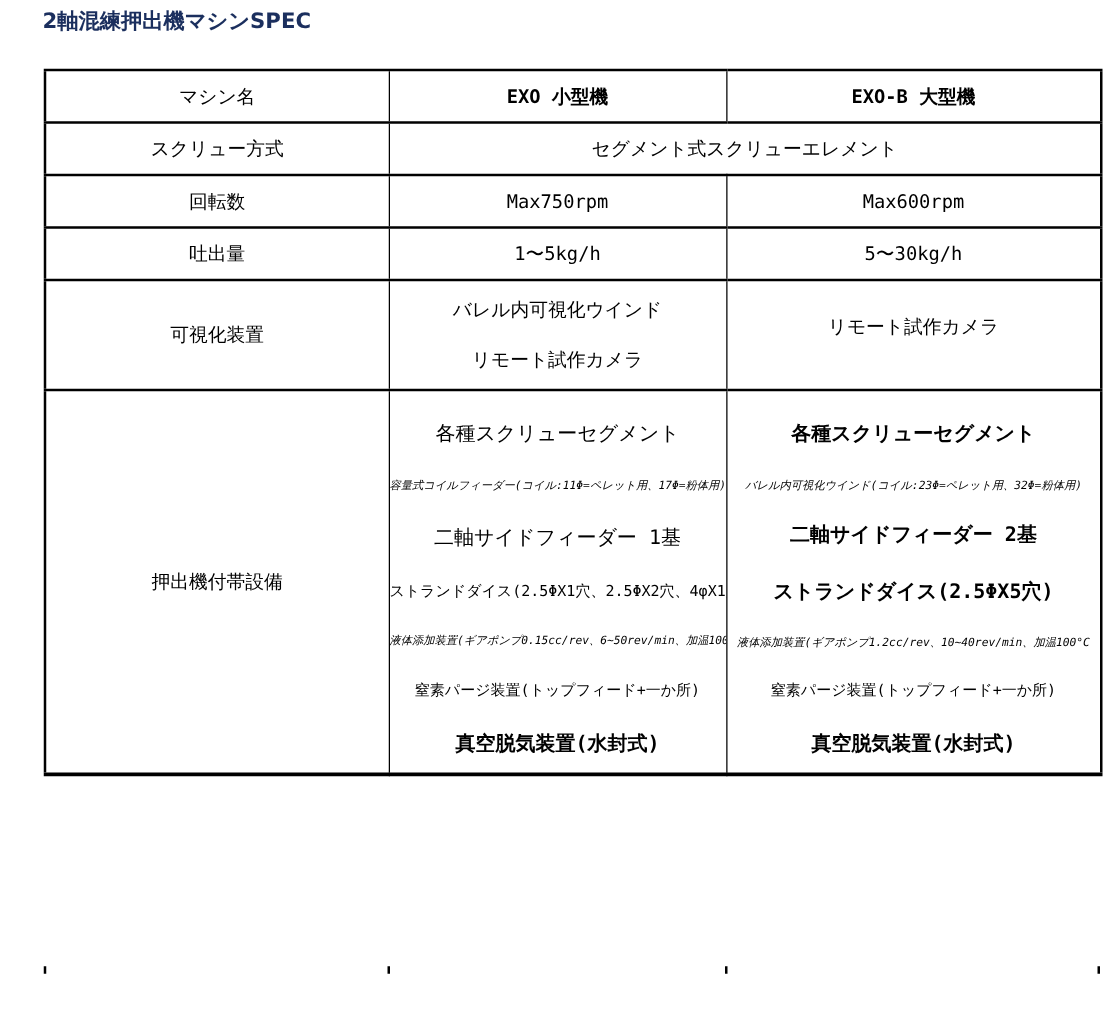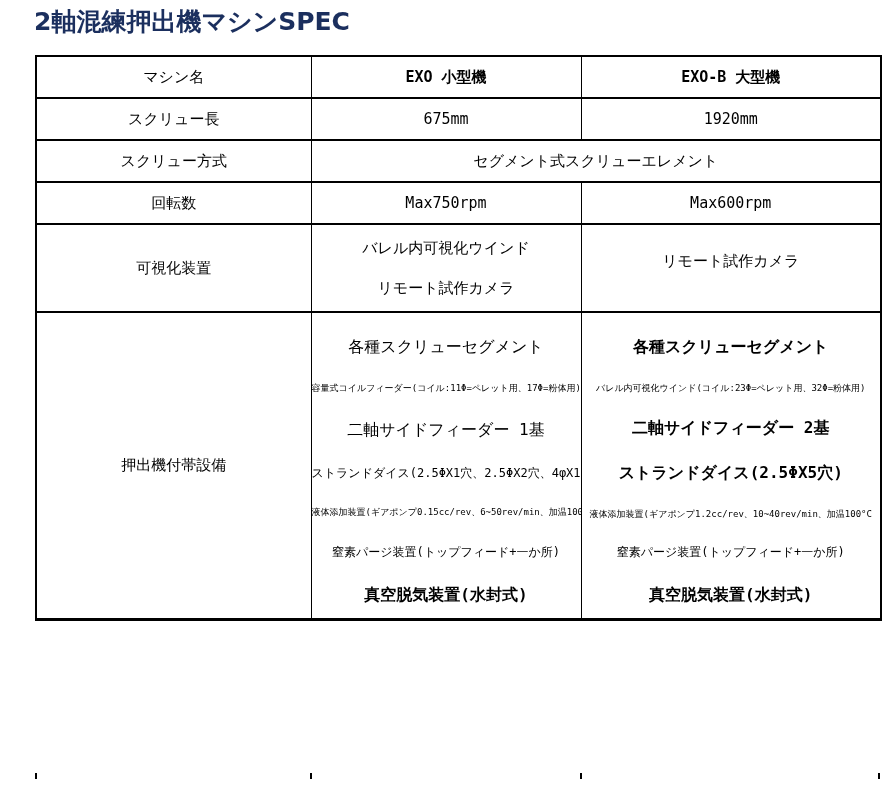--- a/index.html
+++ b/index.html
@@ -14,21 +14,21 @@
   }
   .page {
     position: relative;
     width: 886px; height: 808px;
     background: #ffffff;
   }
   .doc-title {
     position: absolute;
     left: 34px; top: 5px;
     font-family: "DejaVu Sans", "Liberation Sans", sans-serif;
-    font-size: 25px;
+    font-size: 17px;
     font-weight: bold;
     color: #1b2f5e;
     white-space: nowrap;
   }
   table.spec {
     position: absolute;
     left: 35px; top: 55px;
     width: 845px;
     border-collapse: collapse;
     table-layout: fixed;
@@ -64,21 +64,21 @@
     display: flex; flex-direction: column;
     justify-content: space-around; align-items: center;
     height: 293px; width: 100%;
     overflow: hidden;
     margin-top: 12px;
   }
   .eq-col > div { white-space: nowrap; max-width: 100%; }
   .lg  { font-size: 16px; }
   .lgb { font-size: 16px; font-weight: bold; }
   .md  { font-size: 12px; }
-  .sm  { font-size: 9px; }
+  .sm  { font-size: 9px; font-style: italic; }
   
   .stub {
     position: absolute;
     top: 773px; width: 2px; height: 6px;
     background: #000;
   }
 </style>
 </head>
 <body>
 
@@ -94,39 +94,39 @@
     </colgroup>
 
     <tbody>
         <tr class="r">
       <td>マシン名</td>
       <td class="bold">EXO 小型機</td>
       <td class="bold">EXO-B 大型機</td>
     </tr>
 
 
-    <tr class="r">
-      <td>スクリュー長</td>
-      <td>675mm</td>
-      <td>1920mm</td>
-    </tr>
 
 
     <tr class="r">
       <td>スクリュー方式</td>
       <td colspan="2">セグメント式スクリューエレメント</td>
     </tr>
 
     <tr class="r">
       <td>回転数</td>
       <td>Max750rpm</td>
       <td>Max600rpm</td>
     </tr>
 
 
+    <tr class="r">
+      <td>吐出量</td>
+      <td>1〜5kg/h</td>
+      <td>5〜30kg/h</td>
+    </tr>
 
     <tr class="rviz">
       <td>可視化装置</td>
       <td>
         <div class="viz-col">
           <div>バレル内可視化ウインド</div>
           <div>リモート試作カメラ</div>
         </div>
       </td>
       <td class="vbottom">

